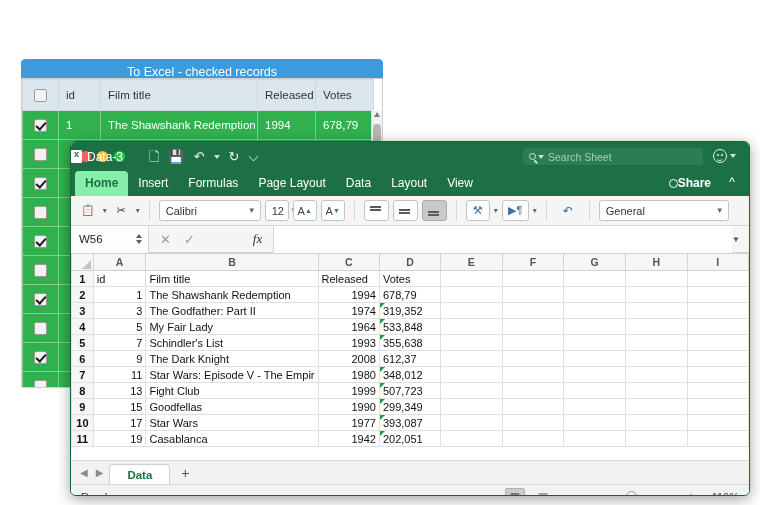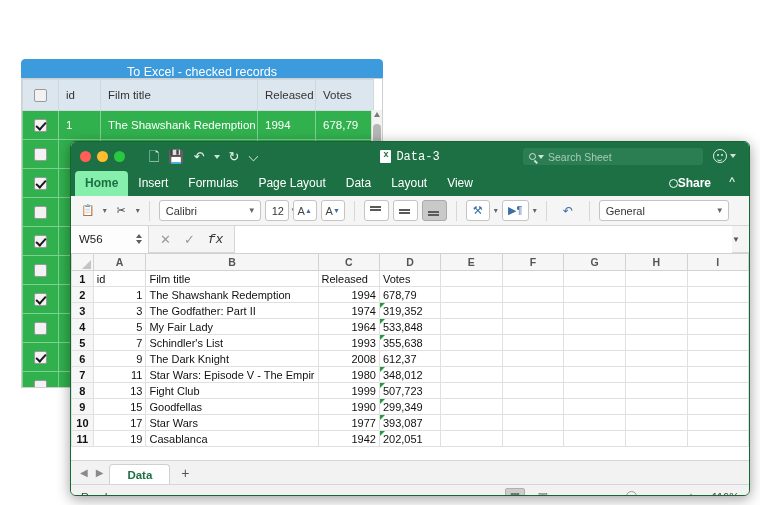--- a/index.html
+++ b/index.html
@@ -95,22 +95,22 @@
   .tl .c3 { background: #28c840; }
   .qat { display: flex; align-items: center; gap: 9px; margin-left: 24px; }
   .qicn { color: #e8f3ec; font-size: 13px; line-height: 1; cursor: pointer; display:block;}
   .caret-d {
     width: 0; height: 0; border-left: 3px solid transparent;
     border-right: 3px solid transparent; border-top: 4px solid #cfe3d6;
     display: inline-block;
   }
   .xl-doc {
     position: absolute; left: 0; right: 0; top: 0; height: 29px;
-    display: flex; align-items: center; justify-content: center;
-    gap: 5px; pointer-events: none; font-family: Liberation Mono, monospace;
+    display: flex; align-items: center; 
+    gap: 5px; pointer-events: none;
   }
   .xl-doc .dicon {
     width: 11px; height: 13px; background: #ffffff; border-radius: 1px;
     position: relative; display: inline-block;
   }
   .xl-doc .dicon::after {
     content: "x"; position: absolute; left: 0; top: -1px; width: 100%;
     text-align: center; font-size: 9px; color: #1d7044; font-weight: bold;
     font-family: "Liberation Sans", sans-serif;
   }
@@ -213,21 +213,21 @@
   }
   .spin { display: flex; flex-direction: column; gap: 2px; }
   .spin i {
     width: 0; height: 0; border-left: 3.5px solid transparent;
     border-right: 3.5px solid transparent; display: block;
   }
   .spin .up { border-bottom: 4px solid #5d5d5d; }
   .spin .dn { border-top: 4px solid #5d5d5d; }
   .fbicons { display: flex; align-items: center; gap: 13px; padding: 0 11px;
              color: #9a9a9a; font-size: 13px; }
-  .fbicons .fx { color: #333; font-style: italic; font-size: 13px; font-family: Liberation Mono, monospace; }
+  .fbicons .fx { color: #333; font-style: italic; font-size: 13px; font-family: Liberation Serif, serif; margin-left: 45px; }
   .finput { flex: 1; height: 27px; border-left: 1px solid #d6d6d6; background: #fff; }
   .fbar-caret { padding-right: 9px; color: #555; font-size: 8px; cursor: pointer; }
 
   
   .xl-sheet { position: relative; height: 207px; background: #fff; overflow: hidden; }
   table.sgrid { border-collapse: collapse; table-layout: fixed; }
   table.sgrid th, table.sgrid td {
     border: 1px solid #e0e0e0; height: 16px; font-size: 11px; padding: 0 3px;
     white-space: nowrap; overflow: hidden; color: #111;
   }

